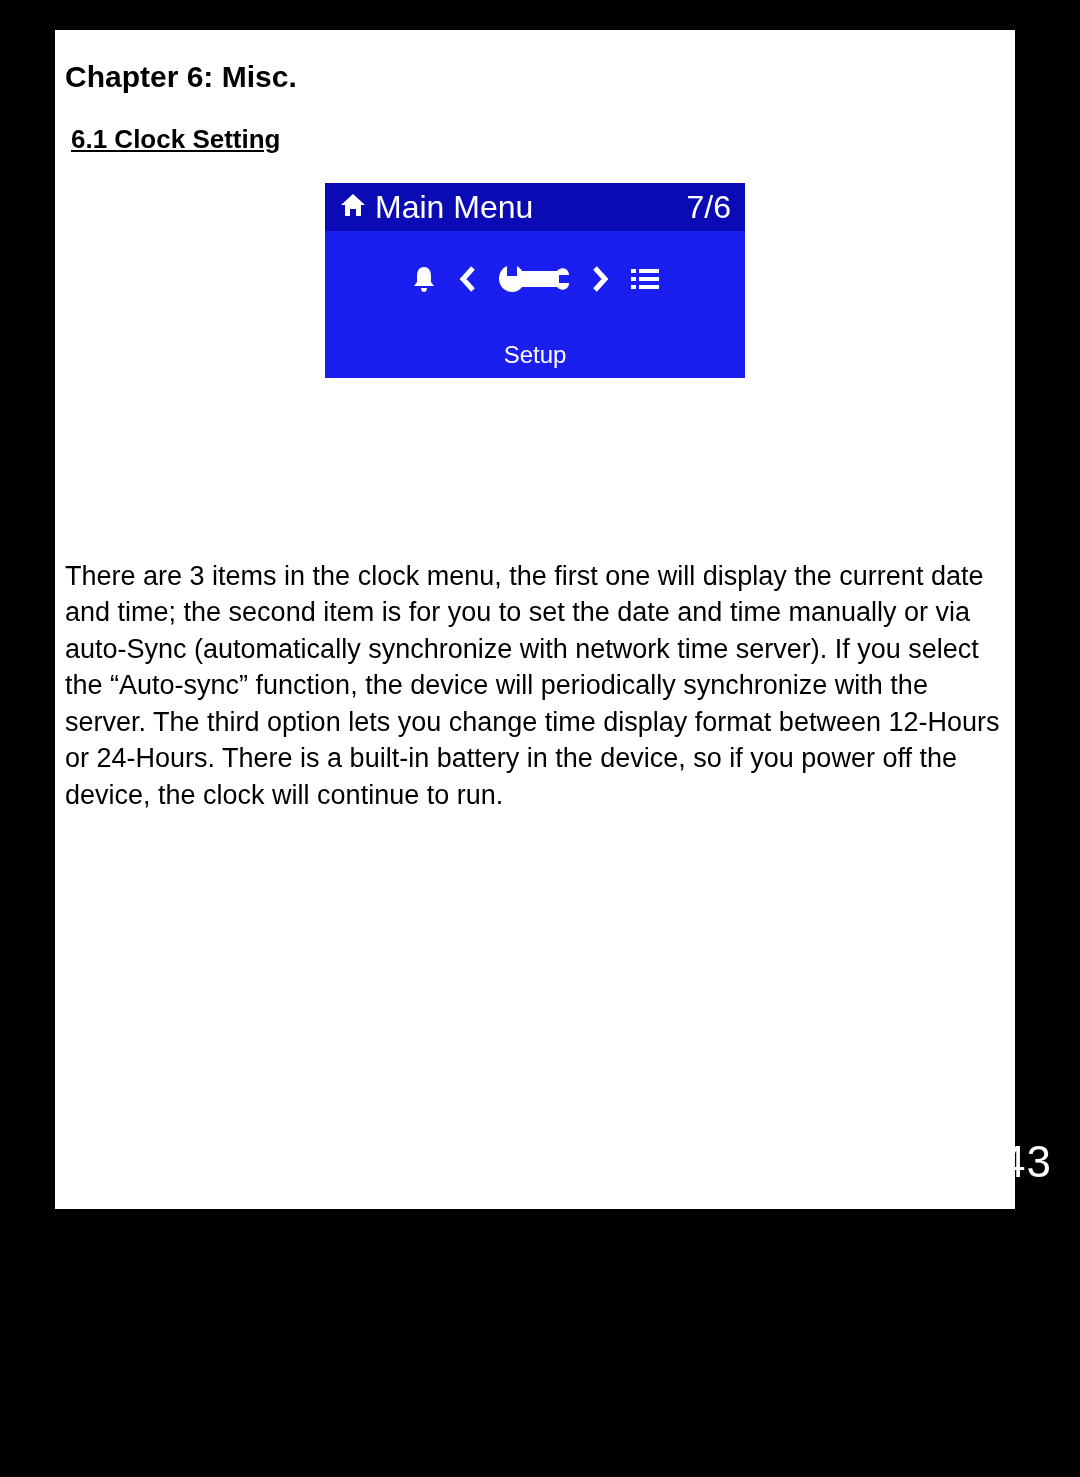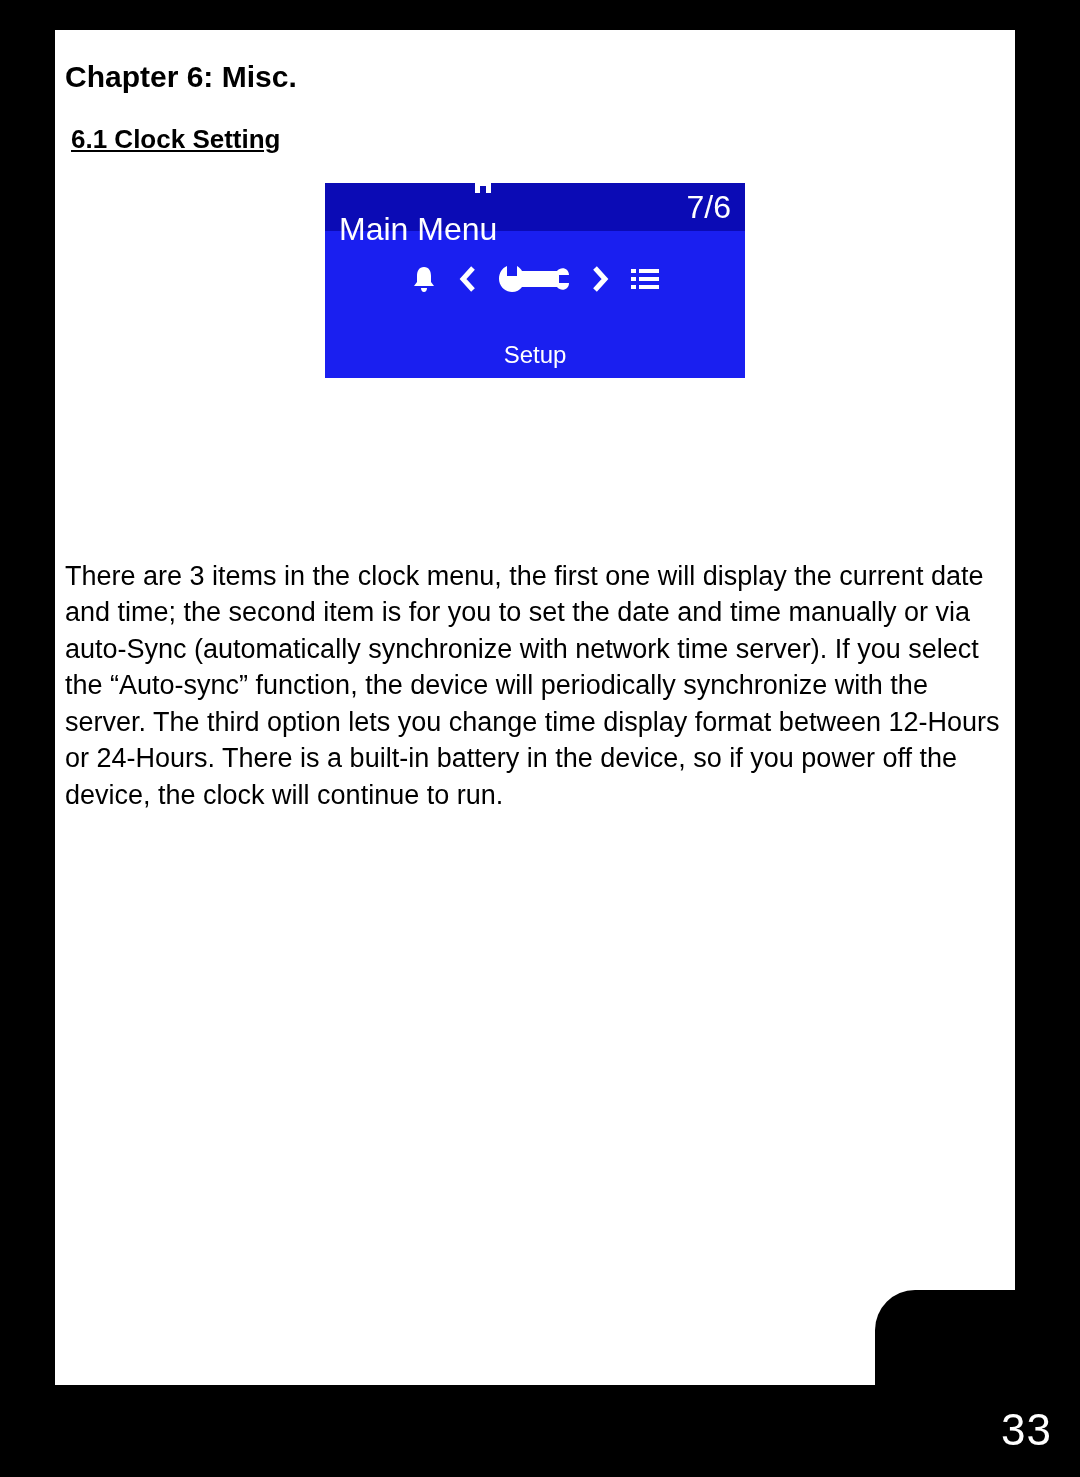--- a/index.html
+++ b/index.html
@@ -1,17 +1,17 @@
 <!DOCTYPE html>
 <html><head>
 <meta charset="utf-8">
 <style>
   html,body{margin:0;padding:0;background:#000;}
   .page{
-    width:1080px;height:1477px;position:relative;background:#000;
+    width:1080px;height:1209px;position:relative;background:#000;
     font-family:Arial,Helvetica,sans-serif;color:#000;box-sizing:border-box;
   }
   .sheet{
     position:absolute;left:55px;top:30px;width:960px;height:1355px;
     background:#fff;padding:30px 0 0 0;box-sizing:border-box;
   }
   .chapter-title{
     font-size:30px;font-weight:bold;margin:0 0 30px 0;padding:0 10px;
   }
   .section-title{
@@ -22,21 +22,21 @@
   }
   .body-text.after-screen{margin-top:16px;}
   .screen{
     width:420px;height:195px;background:#1a1ff0;margin:8px auto 0 auto;
     position:relative;color:#fff;font-family:Arial,Helvetica,sans-serif;
   }
   .screen-header{
     height:48px;background:#0b0bb5;display:flex;align-items:center;
     justify-content:space-between;padding:0 14px;font-size:32px;
   }
-  .screen-header-left{display:flex;align-items:flex-end;gap:8px;flex-direction:column;}
+  .screen-header-left{display:flex;align-items:center;gap:8px;}
   .screen-body{
     height:100px;display:flex;align-items:center;justify-content:center;gap:22px;
   }
   .screen-footer{
     height:47px;display:flex;align-items:center;justify-content:center;
     font-size:24px;
   }
   .page-number{
     position:absolute;right:28px;bottom:22px;color:#fff;font-size:44px;
     font-family:"Arial Narrow",Arial,sans-serif;letter-spacing:1px;
@@ -111,14 +111,14 @@
     </div>
 
 
     <div class="gap"></div>
 
     <p class="body-text">There are 3 items in the clock menu, the first one will display the current date and time; the second item is for you to set the date and time manually or via auto-Sync (automatically synchronize with network time server). If you select the “Auto-sync” function, the device will periodically synchronize with the server. The third option lets you change time display format between 12-Hours or 24-Hours. There is a built-in battery in the device, so if you power off the device, the clock will continue to run.</p>
 
     <div class="page-tab"></div>
   </div>
 
-  <div class="page-number">33</div>
+  <div class="page-number">43</div>
 </div>
 
 </body></html>

